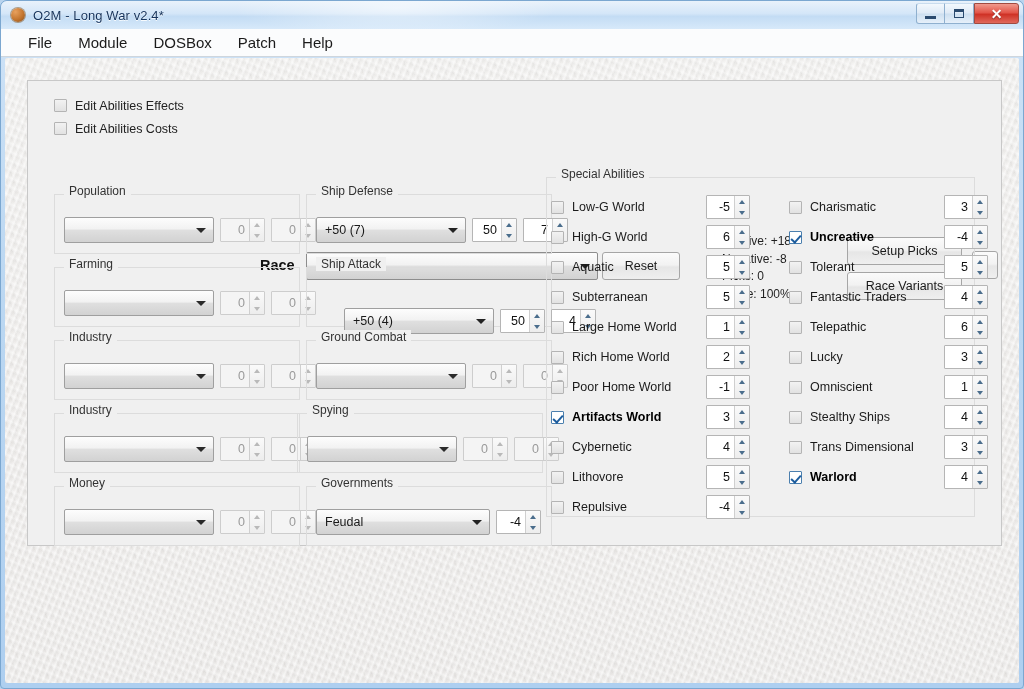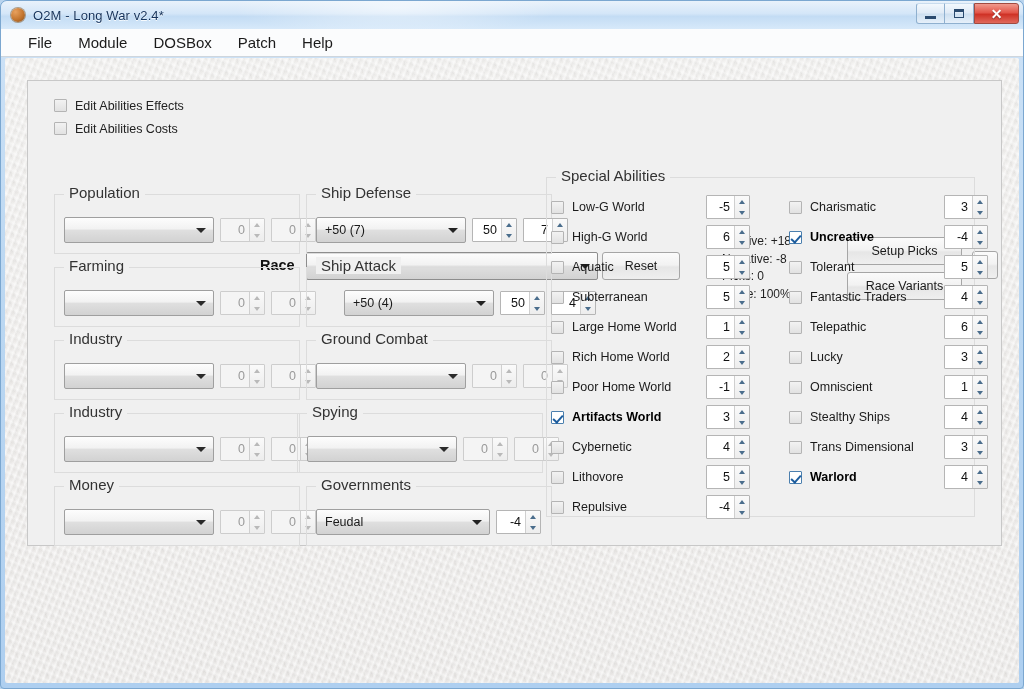--- a/index.html
+++ b/index.html
@@ -137,21 +137,21 @@
   #setup-picks-btn{ position:absolute; left:819px; top:156px; width:115px; height:28px; }
   #race-variants-btn{ position:absolute; left:819px; top:191px; width:115px; height:28px; }
   #help-btn{ position:absolute; left:944px; top:170px; width:26px; height:28px; }
 
   .stats{ position:absolute; left:694px; top:152px; font-size:12px; color:#1f1f1f; line-height:17.6px; }
 
   
   .group{ position:absolute; border:1px solid #dcdcdc; background:transparent; }
   .group > .legend{
     position:absolute; top:-11px; left:9px; padding:0 5px;
-    background:#f0f0f0; font-size:15px; color:#333;
+    background:#f0f0f0; font-size:12px; color:#333;
   }
   .row{ position:absolute; display:flex; align-items:center; }
 
   
   .spin{
     border:1px solid #b5b5b5; background:#fff; height:24px;
     display:flex; align-items:center; position:relative; border-radius:1px;
   }
   .spin .val{
     flex:1; text-align:right; padding-right:4px; font-size:12.5px; color:#111;
@@ -394,21 +394,21 @@
               <span class="val">7</span>
               <span class="arrows">
                 <span class="ar up"></span>
                 <span class="ar dn"></span>
               </span>
             </div>
           </div>
         </div>
         <div class="group" style="left:278px;top:186px;width:246px;height:60px">
           <span class="legend">Ship Attack</span>
-          <div class="row" style="left:9px;top:22px;padding-left:28px;">
+          <div class="row" style="left:9px;top:40px;padding-left:28px;">
             <div class="combo" style="width:150px">
               <span>+50  (4)</span>
               <span class="caret"></span>
             </div>
             <span style="width:6px"></span>
             <div class="spin" style="width:45px">
               <span class="val">50</span>
               <span class="arrows">
                 <span class="ar up"></span>
                 <span class="ar dn"></span>

